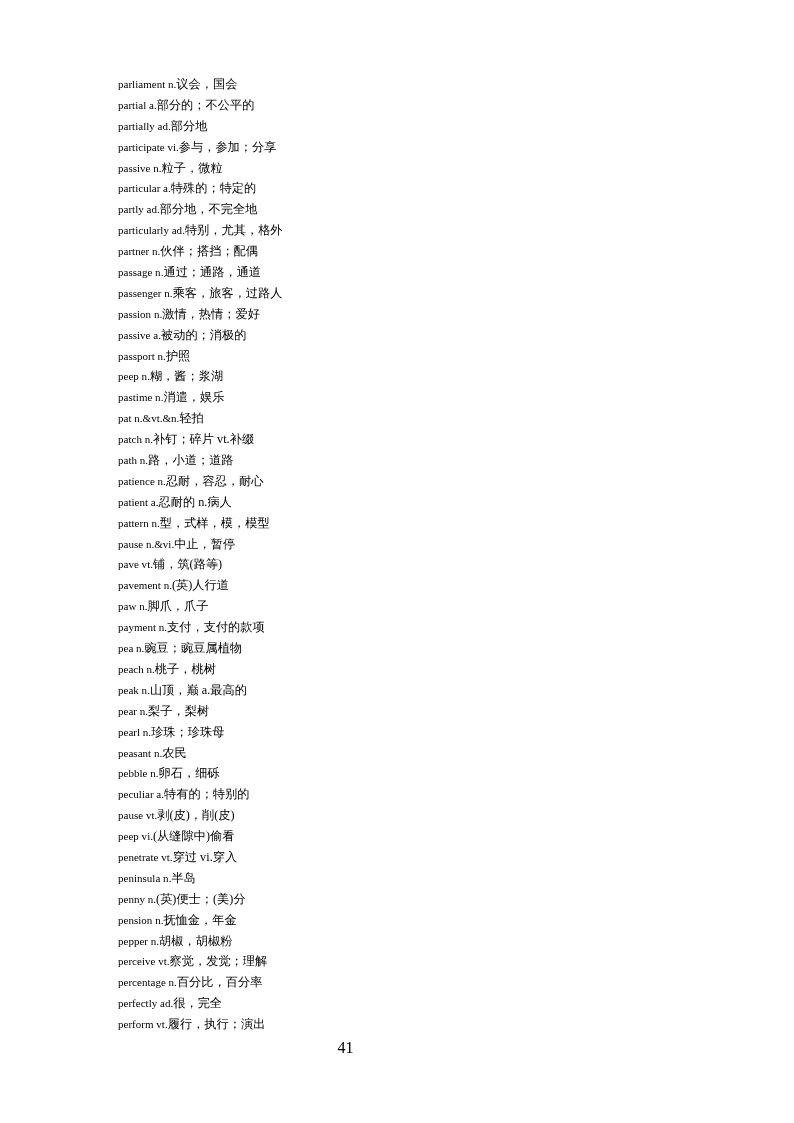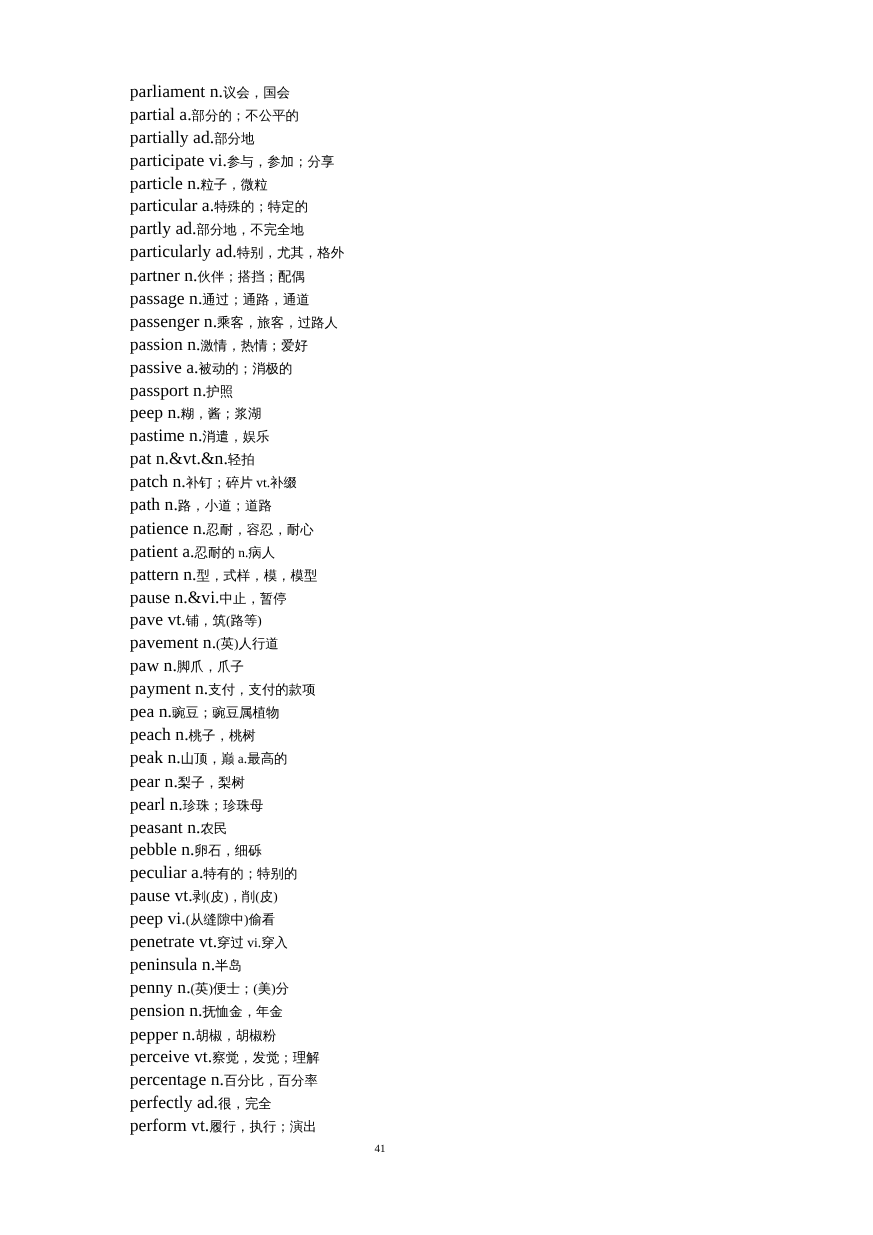--- a/index.html
+++ b/index.html
@@ -39,50 +39,50 @@
   .word-entry {
     height: 20.9px;
     line-height: 20.9px;
     font-size: 12.4px;
     white-space: nowrap;
     letter-spacing: 0.02px;
   }
 
   .term {
     font-family: "Liberation Serif", serif;
-    font-size: 16px;
+    font-size: 11px;
   }
 
   .gloss {
     font-family: Liberation Serif, serif;
     font-size: 12.2px;
   }
 
   .page-number {
     position: absolute;
     left: 0;
     top: 1039px;
     width: 691px;
     text-align: center;
     font-family: "Liberation Serif", serif;
-    font-size: 10px;
+    font-size: 16px;
     color: #000000;
   }
 </style>
 </head>
 <body>
 
 <div class="page">
 
   <ul class="word-list">
       <li class="word-entry"><span class="term">parliament n.</span><span class="gloss">议会，国会</span></li>
       <li class="word-entry"><span class="term">partial a.</span><span class="gloss">部分的；不公平的</span></li>
       <li class="word-entry"><span class="term">partially ad.</span><span class="gloss">部分地</span></li>
       <li class="word-entry"><span class="term">participate  vi.</span><span class="gloss">参与，参加；分享</span></li>
-      <li class="word-entry"><span class="term">particle n.</span><span class="gloss">粒子，微粒</span></li>
+      <li class="word-entry"><span class="term">passive n.</span><span class="gloss">粒子，微粒</span></li>
       <li class="word-entry"><span class="term">particular a.</span><span class="gloss">特殊的；特定的</span></li>
       <li class="word-entry"><span class="term">partly ad.</span><span class="gloss">部分地，不完全地</span></li>
       <li class="word-entry"><span class="term">particularly ad.</span><span class="gloss">特别，尤其，格外</span></li>
       <li class="word-entry"><span class="term">partner n.</span><span class="gloss">伙伴；搭挡；配偶</span></li>
       <li class="word-entry"><span class="term">passage n.</span><span class="gloss">通过；通路，通道</span></li>
       <li class="word-entry"><span class="term">passenger n.</span><span class="gloss">乘客，旅客，过路人</span></li>
       <li class="word-entry"><span class="term">passion n.</span><span class="gloss">激情，热情；爱好</span></li>
       <li class="word-entry"><span class="term">passive a.</span><span class="gloss">被动的；消极的</span></li>
       <li class="word-entry"><span class="term">passport n.</span><span class="gloss">护照</span></li>
       <li class="word-entry"><span class="term">peep n.</span><span class="gloss">糊，酱；浆湖</span></li>

